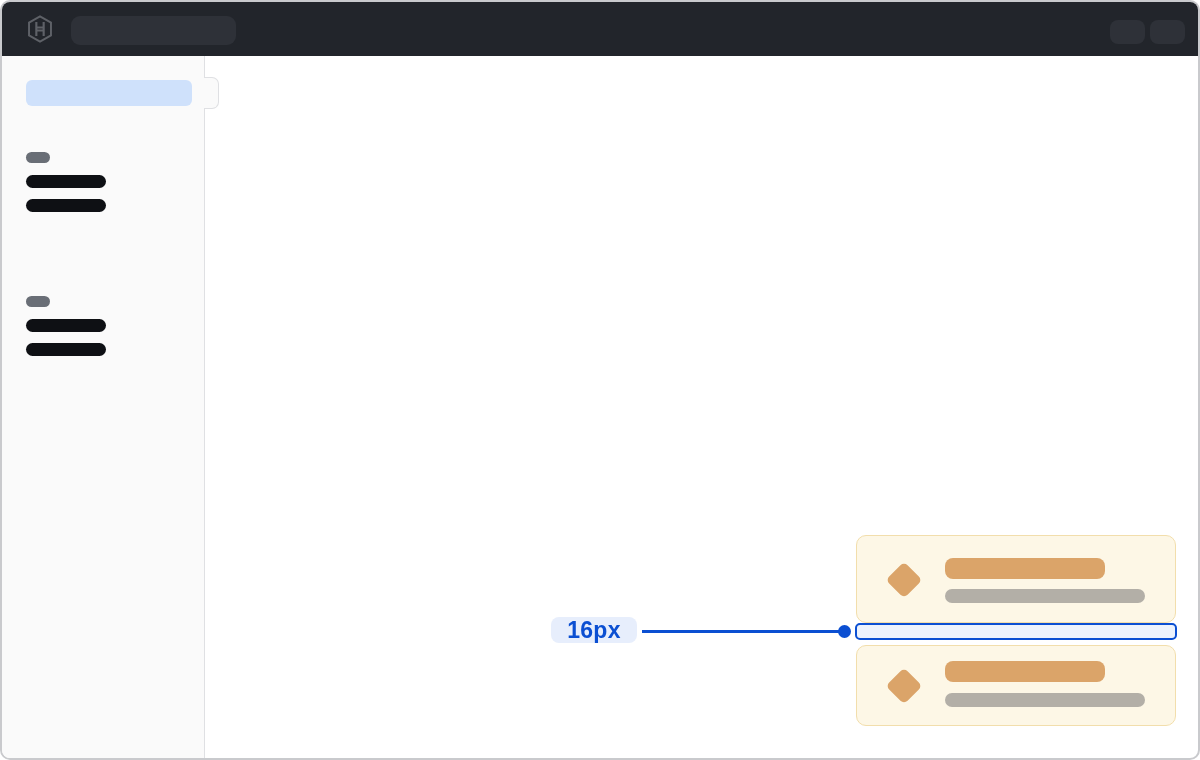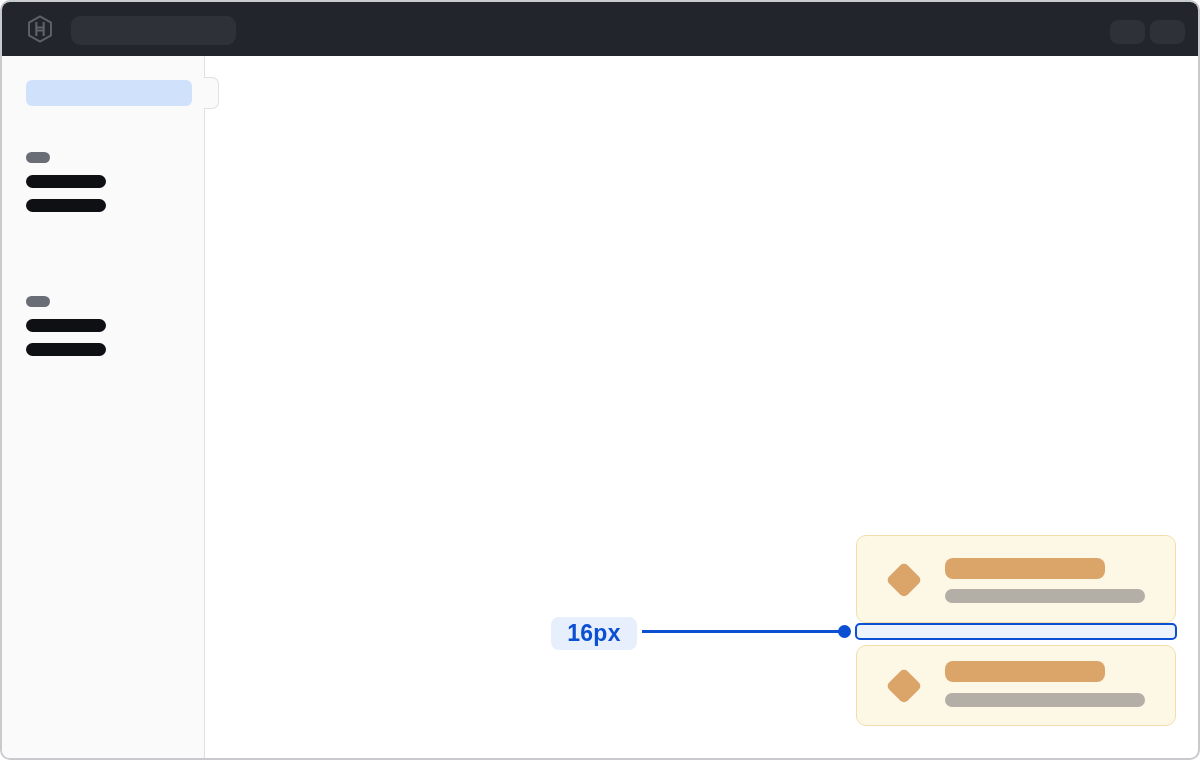--- a/index.html
+++ b/index.html
@@ -36,21 +36,21 @@
   .card.c1{top:533px;height:88px;} .card.c2{top:643px;height:81px;}
   .diamond{position:absolute;left:34px;width:26px;height:26px;border-radius:5px;background:var(--card-accent);transform:rotate(45deg);}
   .c1 .diamond{top:31px;} .c2 .diamond{top:27px;}
   .bar-title{position:absolute;left:88px;width:160px;height:21px;border-radius:8px;background:var(--card-accent);}
   .c1 .bar-title{top:22px;} .c2 .bar-title{top:15px;}
   .bar-sub{position:absolute;left:88px;width:200px;height:14px;border-radius:7px;background:var(--card-muted);}
   .c1 .bar-sub{top:53px;} .c2 .bar-sub{top:47px;}
 
   
   .space-rect{position:absolute;left:853px;top:621px;width:322px;height:17px;border:2.5px solid var(--annotation-blue);background:var(--annotation-fill);border-radius:5px;}
-  .space-label{position:absolute;left:549px;top:615px;width:86px;height:33px;border-radius:8px;background:var(--annotation-pill-bg);color:var(--annotation-blue);font-size:23px;font-weight:600;display:flex;align-items:center;justify-content:center;letter-spacing:.3px;}
+  .space-label{position:absolute;left:549px;top:615px;width:86px;height:26px;border-radius:8px;background:var(--annotation-pill-bg);color:var(--annotation-blue);font-size:23px;font-weight:600;display:flex;align-items:center;justify-content:center;letter-spacing:.3px;}
   .space-line{position:absolute;left:640px;top:628px;width:200px;height:3px;background:var(--annotation-blue);}
   .space-dot{position:absolute;left:836px;top:623px;width:13px;height:13px;border-radius:50%;background:var(--annotation-blue);}
 </style>
 </head>
 <body>
 
 <div class="page">
 
   <div class="topbar">
     <svg class="logo" viewBox="0 0 24 26" aria-hidden="true">

